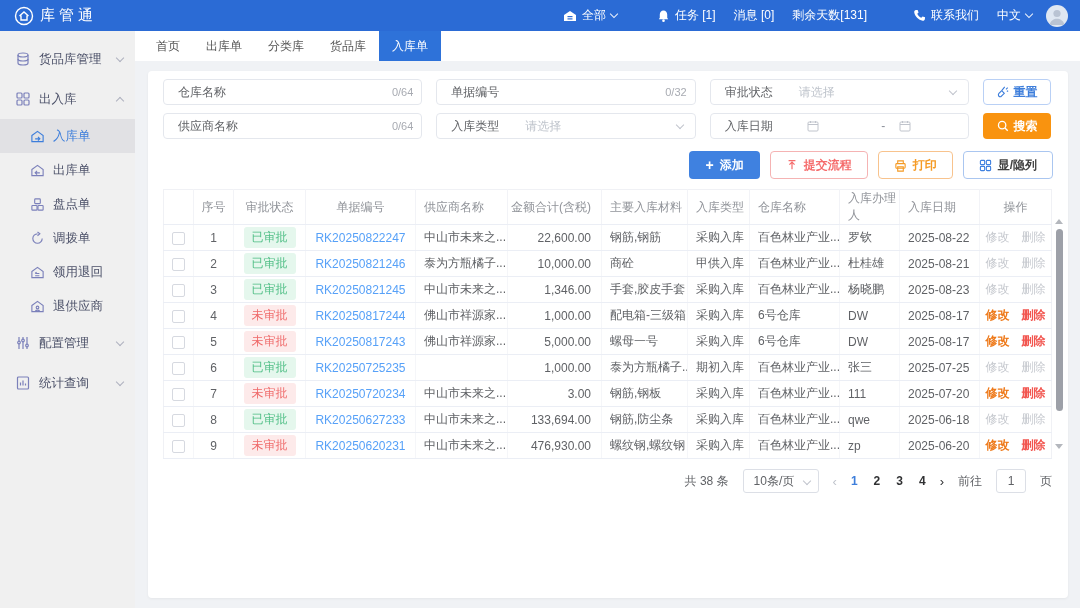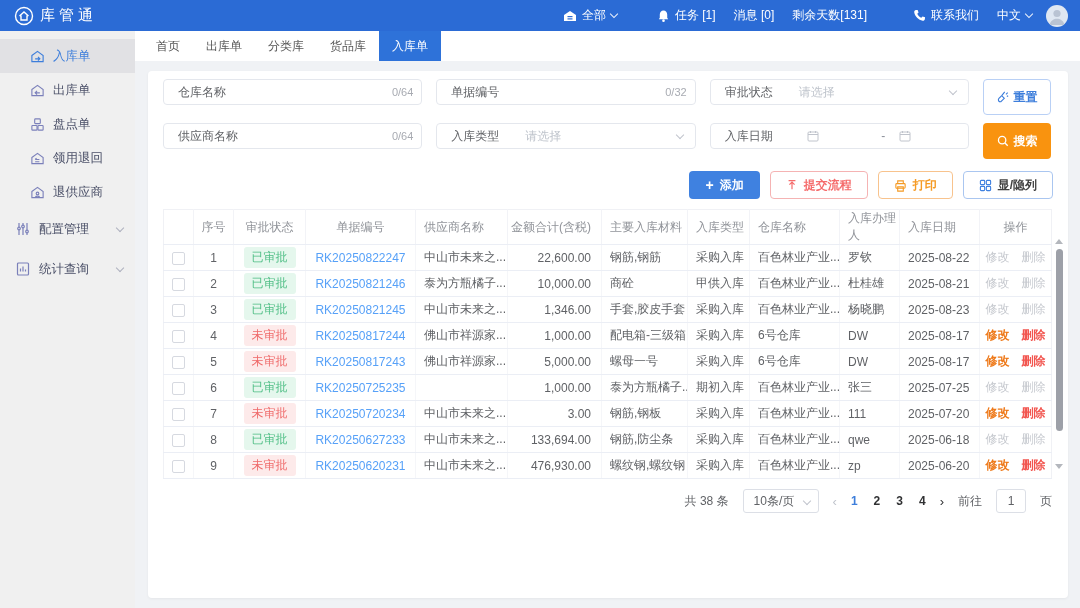--- a/index.html
+++ b/index.html
@@ -51,21 +51,21 @@
   .field .flabel { width: 88px; padding-left: 14px; color: #606266; flex-shrink: 0; }
   .field input[type=text] { border: none; outline: none; flex: 1; font-size: 12px; min-width: 10px;
     font-family: inherit; color: #333; }
   .counter { color: #a8abb2; font-size: 11px; padding: 0 8px; }
   .placeholder { color: #bfc4cc; flex: 1; }
   .sel-chev { width: 6px; height: 6px; border-right: 1.4px solid #c0c4cc; border-bottom: 1.4px solid #c0c4cc;
     transform: rotate(45deg); margin: -2px 12px 0 0; }
   .date-half { flex: 1; display: flex; align-items: center; gap: 6px; color: #bfc4cc; }
   .dash { color: #8a8f99; padding: 0 6px; }
   .cal { width: 12px; height: 12px; color: #c0c4cc; margin-left: 8px; }
-  .btn { height: 36px; border-radius: 4px; font-size: 12px; display: flex; align-items: center;
+  .btn { height: 26px; border-radius: 4px; font-size: 12px; display: flex; align-items: center;
     justify-content: center; gap: 5px; cursor: pointer; border: 1px solid transparent; white-space: nowrap; }
   .btn-reset { width: 68px; background: #fff; border-color: #b9d0f5; color: #3d7edb; font-weight: bold; }
   .btn-search { width: 68px; background: #f9930f; color: #fff; font-weight: bold; }
 
   
   .toolbar { display: flex; justify-content: flex-end; gap: 10px; padding: 12px 15px 10px; }
   .tb-btn { height: 28px; border-radius: 4px; font-size: 12px; display: flex; align-items: center;
     gap: 6px; padding: 0 15px; cursor: pointer; border: 1px solid transparent; font-weight: bold; }
   .tb-add { background: #3f81e0; color: #fff; }
   .tb-submit { background: #fff; border-color: #f5b3b3; color: #f56c6c; }
@@ -186,21 +186,44 @@
     <svg width="22" height="22" viewBox="0 0 22 22" fill="#b9c3d3">
       <circle cx="11" cy="8.5" r="3.6"></circle>
         <path d="M3.5 20 C4.5 15.5 8 13.8 11 13.8 C14 13.8 17.5 15.5 18.5 20 Z"></path>
     </svg>
   </div>
 </div>
 
 <div class="page">
 
   <div class="sidebar">
-
+    <div class="nav-item">
+      <span class="icn">
+        <svg viewBox="0 0 16 16" fill="none" stroke="currentColor" stroke-width="1.2" width="16" height="16">
+          <ellipse cx="8" cy="4" rx="5" ry="2"></ellipse>
+            <path d="M3 4 V8 C3 9.1 5.2 10 8 10 C10.8 10 13 9.1 13 8 V4"></path>
+          <path d="M3 8 V12 C3 13.1 5.2 14 8 14 C10.8 14 13 13.1 13 12 V8"></path>
+        </svg>
+      </span>
+      <span class="lbl">货品库管理</span>
+      <span class="nav-chev down"></span>
+    </div>
+
+    <div class="nav-item">
+      <span class="icn">
+        <svg viewBox="0 0 16 16" fill="none" stroke="currentColor" stroke-width="1.2" width="16" height="16">
+          <rect x="2" y="2" width="5" height="5" rx="1"></rect>
+            <rect x="9" y="2" width="5" height="5" rx="1"></rect>
+          <rect x="2" y="9" width="5" height="5" rx="1"></rect>
+            <rect x="9" y="9" width="5" height="5" rx="1"></rect>
+        </svg>
+      </span>
+      <span class="lbl">出入库</span>
+      <span class="nav-chev up"></span>
+    </div>
 
     <div class="nav-sub active">
       <span class="icn">
         <svg viewBox="0 0 16 16" fill="none" stroke="currentColor" stroke-width="1.2" width="15" height="15">
           <path d="M2 7 L8 2.5 L14 7 V13.5 H2 Z"></path>
             <path d="M5.5 10.5 H10.5 M8.5 8.5 L10.5 10.5 L8.5 12.5"></path>
         </svg>
       </span>
       <span class="lbl">入库单</span>
     </div>
@@ -215,20 +238,29 @@
     </div>
     <div class="nav-sub">
       <span class="icn">
         <svg viewBox="0 0 16 16" fill="none" stroke="currentColor" stroke-width="1.2" width="15" height="15">
           <rect x="5" y="2" width="6" height="5" rx="0.8"></rect>
             <rect x="2" y="9" width="5.5" height="5" rx="0.8"></rect>
           <rect x="8.5" y="9" width="5.5" height="5" rx="0.8"></rect>
         </svg>
       </span>
       <span class="lbl">盘点单</span>
+    </div>
+    <div class="nav-sub">
+      <span class="icn">
+        <svg viewBox="0 0 16 16" fill="none" stroke="currentColor" stroke-width="1.2" width="15" height="15">
+          <path d="M13 8 A5 5 0 1 1 8 3"></path>
+            <path d="M8 1 L10.5 3 L8 5"></path>
+        </svg>
+      </span>
+      <span class="lbl">调拨单</span>
     </div>
     <div class="nav-sub">
       <span class="icn">
         <svg viewBox="0 0 16 16" fill="none" stroke="currentColor" stroke-width="1.2" width="15" height="15">
           <path d="M2 7 L8 2.5 L14 7 V13.5 H2 Z"></path>
             <path d="M5.5 9 H10 M5.5 11.5 H10 M5.5 9 L7 7.5"></path>
         </svg>
       </span>
       <span class="lbl">领用退回</span>
     </div>

